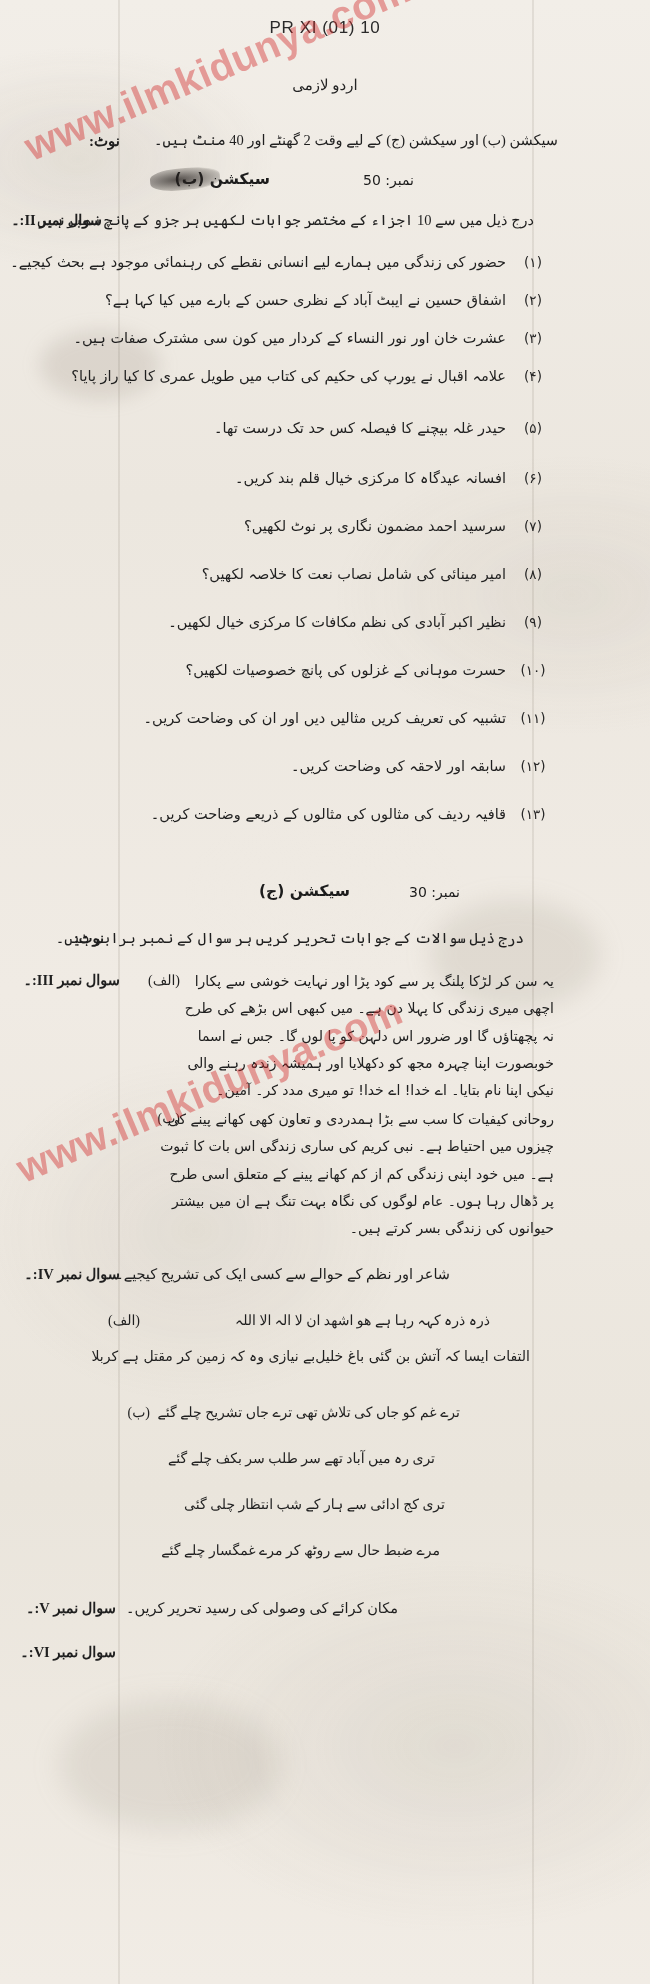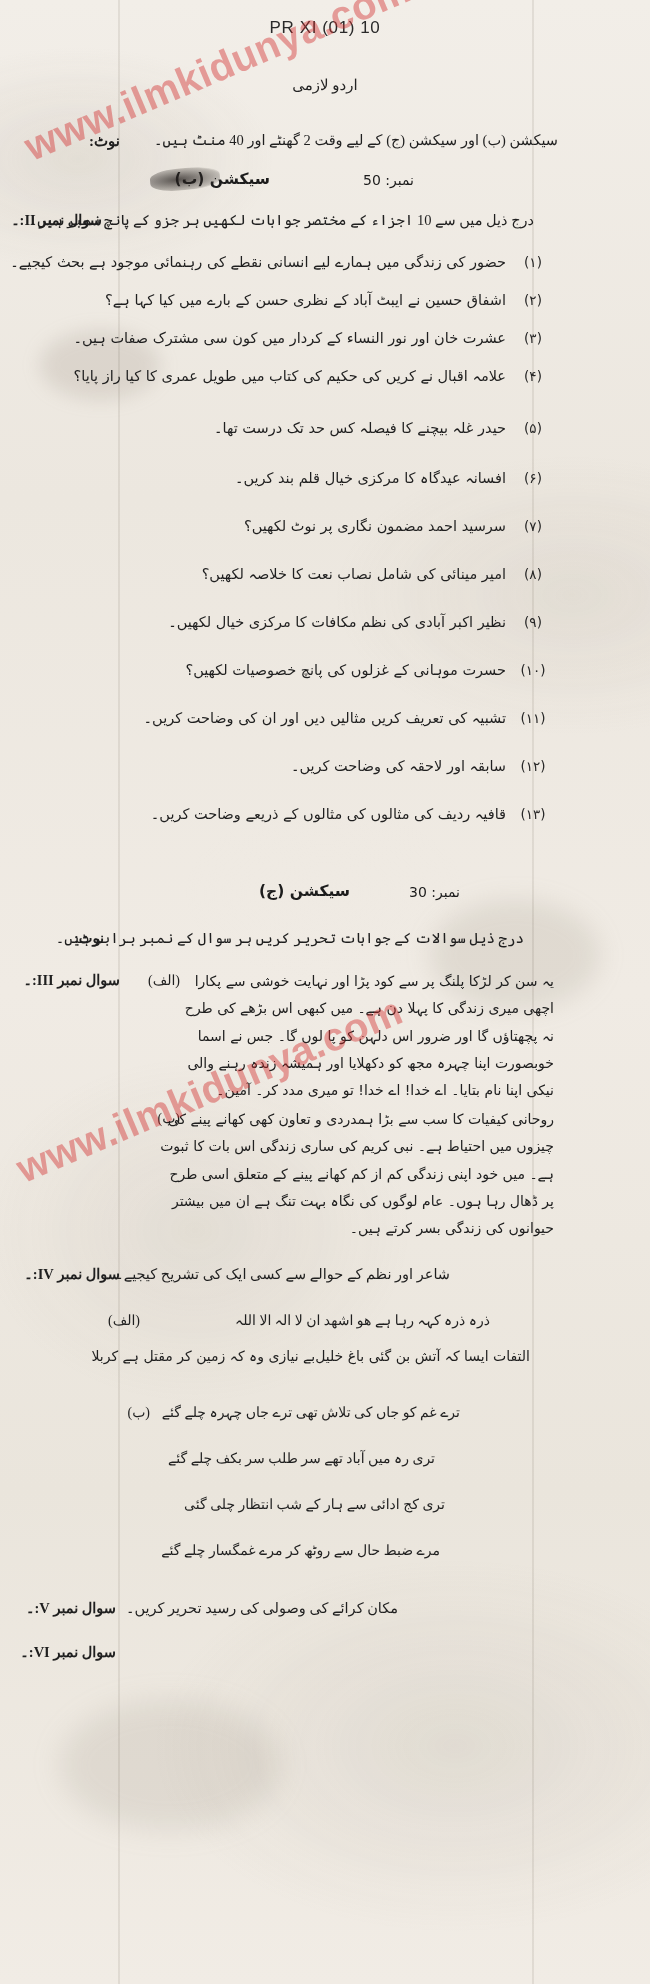--- a/index.html
+++ b/index.html
@@ -194,21 +194,21 @@
   <div class="qrow" style="top:292px; right:100px;">
     <span class="qnum">(۲)</span>
     <span class="qtext">اشفاق حسین نے ایبٹ آباد کے نظری حسن کے بارے میں کیا کہا ہے؟</span>
   </div>
   <div class="qrow" style="top:330px; right:100px;">
     <span class="qnum">(۳)</span>
     <span class="qtext">عشرت خان اور نور النساء کے کردار میں کون سی مشترک صفات ہیں۔</span>
   </div>
   <div class="qrow" style="top:368px; right:100px;">
     <span class="qnum">(۴)</span>
-    <span class="qtext">علامہ اقبال نے کریں کی حکیم کی کتاب میں طویل عمری کا کیا راز پایا؟</span>
+    <span class="qtext">علامہ اقبال نے یورپ کی حکیم کی کتاب میں طویل عمری کا کیا راز پایا؟</span>
   </div>
   <div class="qrow" style="top:420px; right:100px;">
     <span class="qnum">(۵)</span>
     <span class="qtext">حیدر غلہ بیچنے کا فیصلہ کس حد تک درست تھا۔</span>
   </div>
   <div class="qrow" style="top:470px; right:100px;">
     <span class="qnum">(۶)</span>
     <span class="qtext">افسانہ عیدگاہ کا مرکزی خیال قلم بند کریں۔</span>
   </div>
   <div class="qrow" style="top:518px; right:100px;">
@@ -258,21 +258,21 @@
 
   <div class="line" style="top:1312px; right:510px; font-size:14px;">(الف)</div>
   <div class="line" style="top:1312px; right:160px; font-size:14px;">ذرہ ذرہ کہہ رہا ہے ھو اشھد ان لا الہ الا اللہ</div>
 
   <div class="verse" style="top:1348px; right:120px; left:120px;">
     <span>التفات ایسا کہ آتش بن گئی باغ خلیل</span>
     <span>بے نیازی وہ کہ زمین کر مقتل ہے کربلا</span>
   </div>
 
   <div class="line" style="top:1404px; right:500px; font-size:14px;">(ب)</div>
-  <div class="line" style="top:1404px; right:190px; font-size:14px;">ترے غم کو جاں کی تلاش تھی ترے جاں چہرہ چلے گئے</div>
+  <div class="line" style="top:1404px; right:190px; font-size:14px;">ترے غم کو جاں کی تلاش تھی ترے جاں تشریح چلے گئے</div>
   <div class="line" style="top:1450px; right:215px; font-size:14px;">تری رہ میں آباد تھے سر طلب سر بکف چلے گئے</div>
   <div class="line" style="top:1496px; right:205px; font-size:14px;">تری کج ادائی سے ہار کے شب انتظار چلی گئی</div>
   <div class="line" style="top:1542px; right:210px; font-size:14px;">مرے ضبط حال سے روٹھ کر مرے غمگسار چلے گئے</div>
 
   <div class="line note-label" style="top:1600px; right:534px; font-size:14.5px;">سوال نمبر V:۔</div>
   <div class="line" style="top:1600px; right:252px; font-size:14.5px;">مکان کرائے کی وصولی کی رسید تحریر کریں۔</div>
 
   <div class="line note-label" style="top:1644px; right:534px; font-size:14.5px;">سوال نمبر VI:۔</div>
 
   <div class="wm wm1">www.ilmkidunya.com</div>

